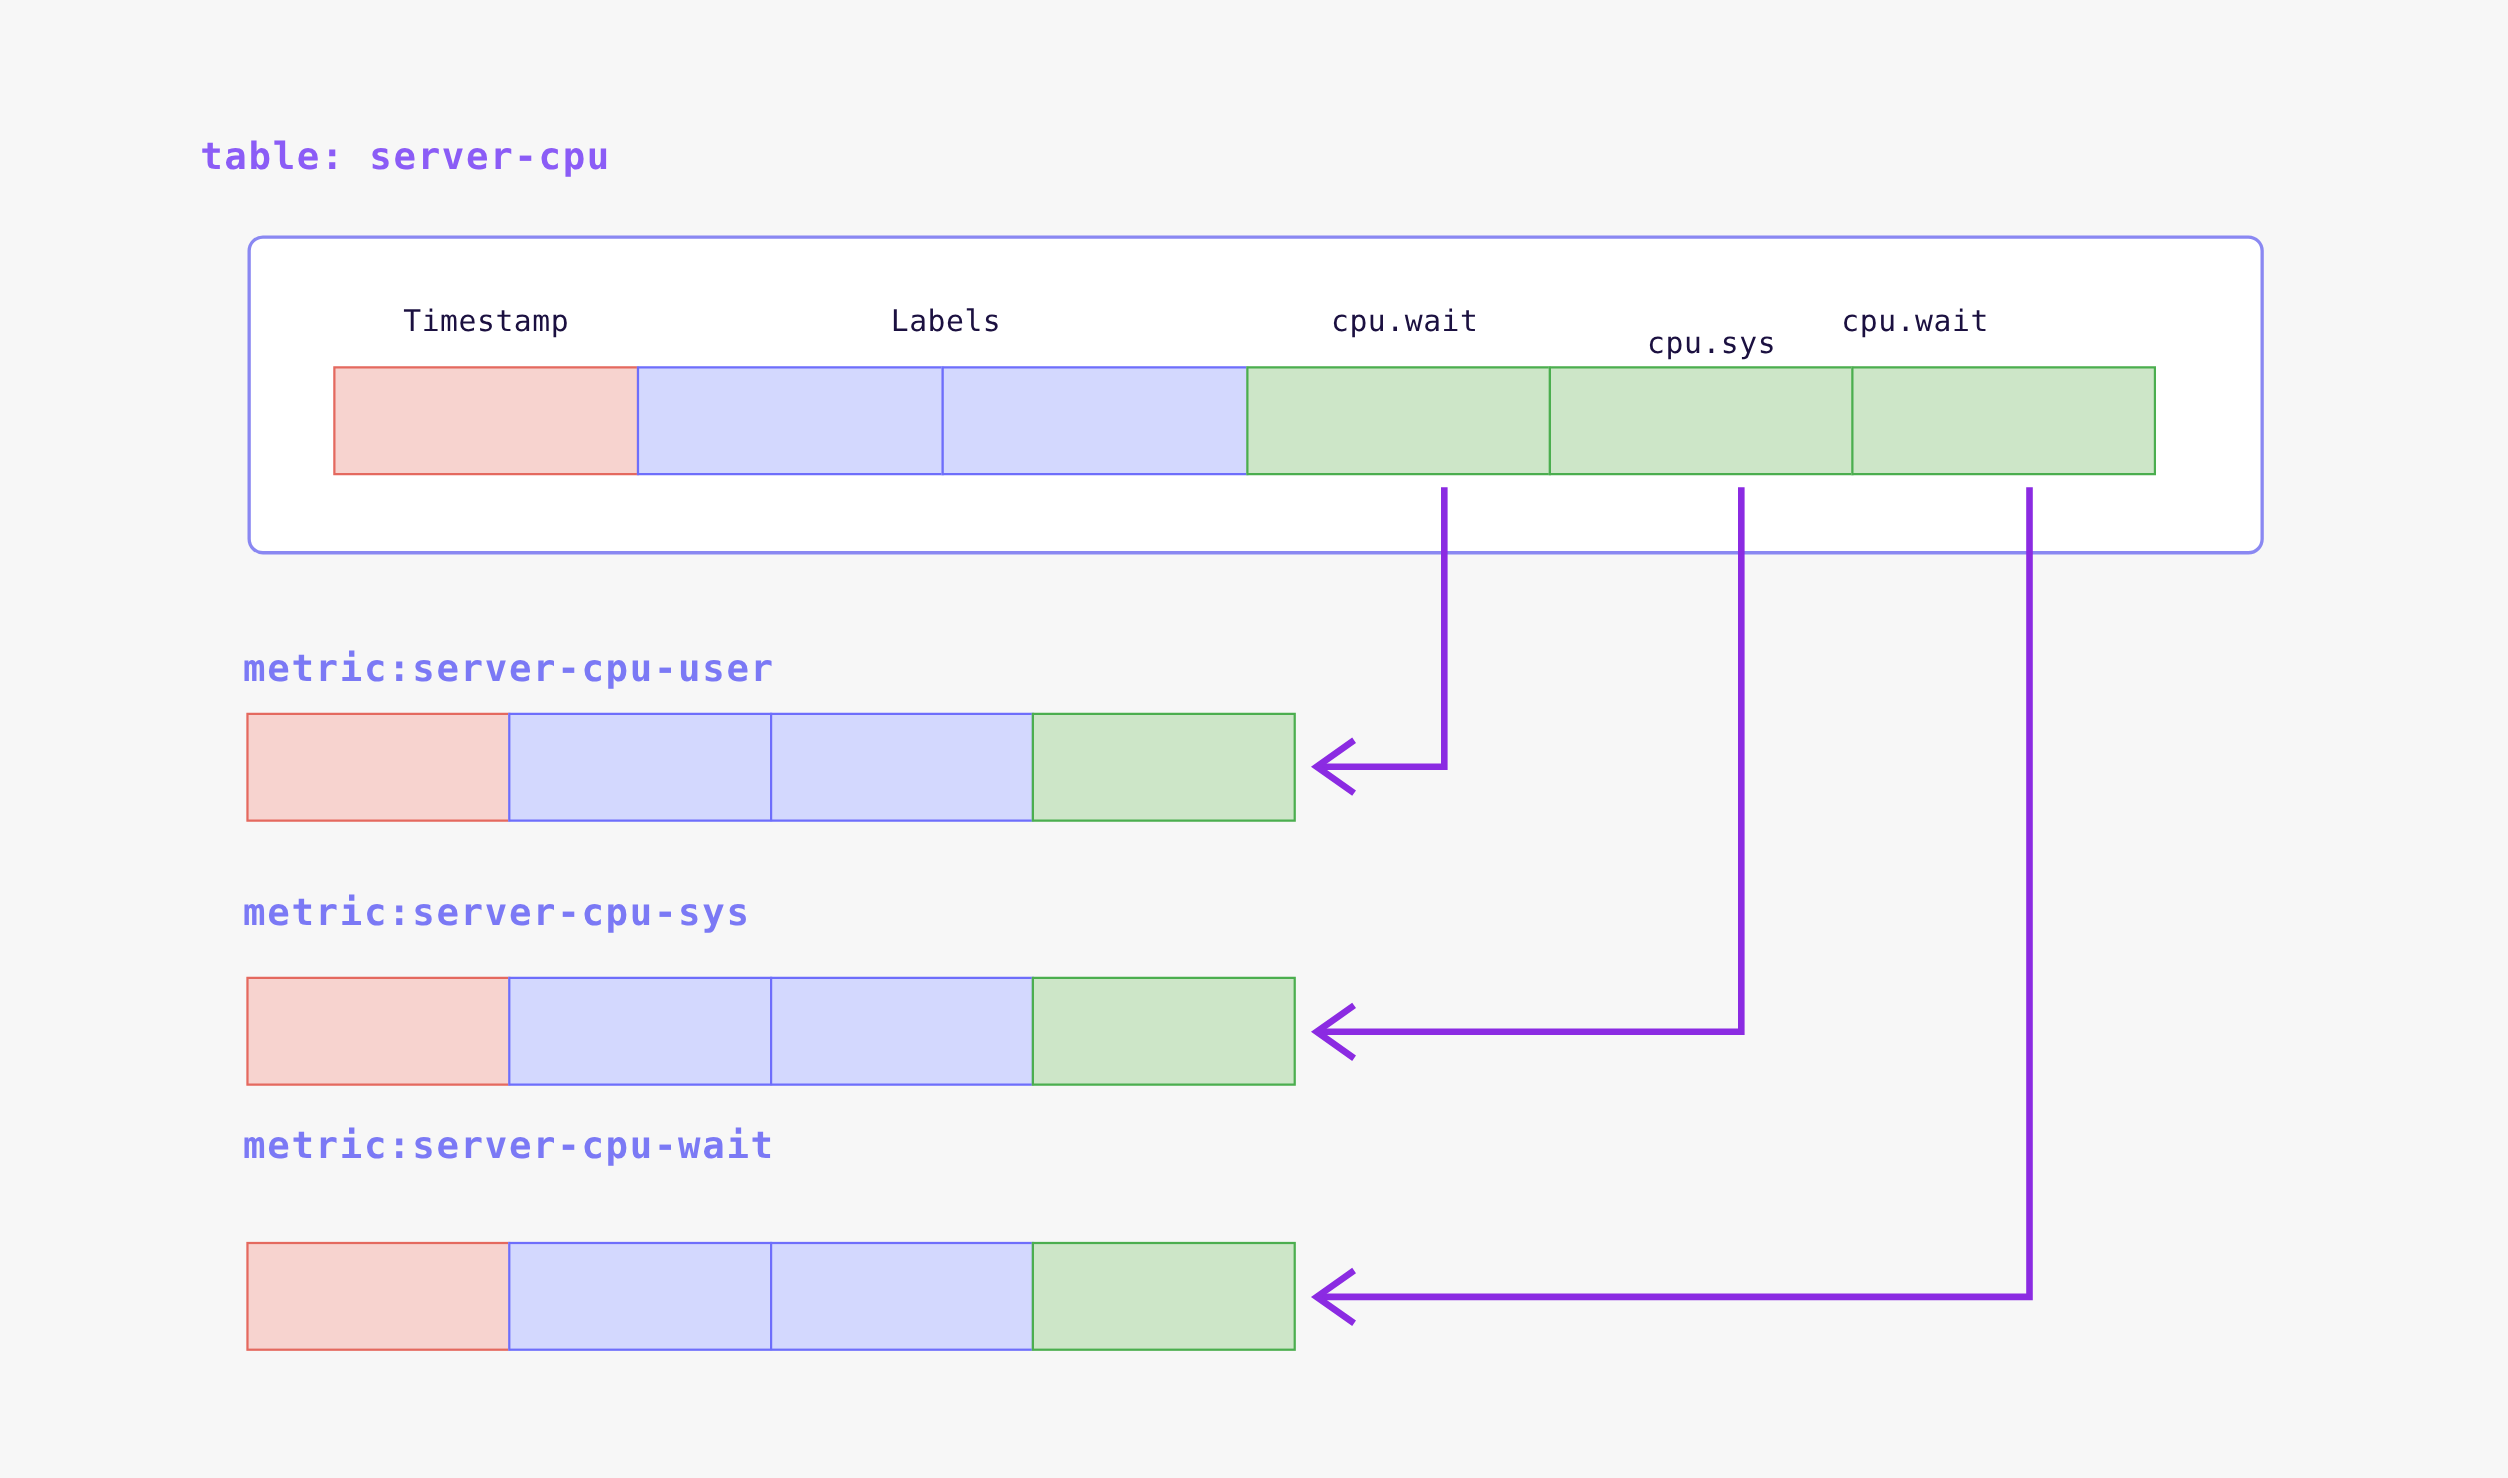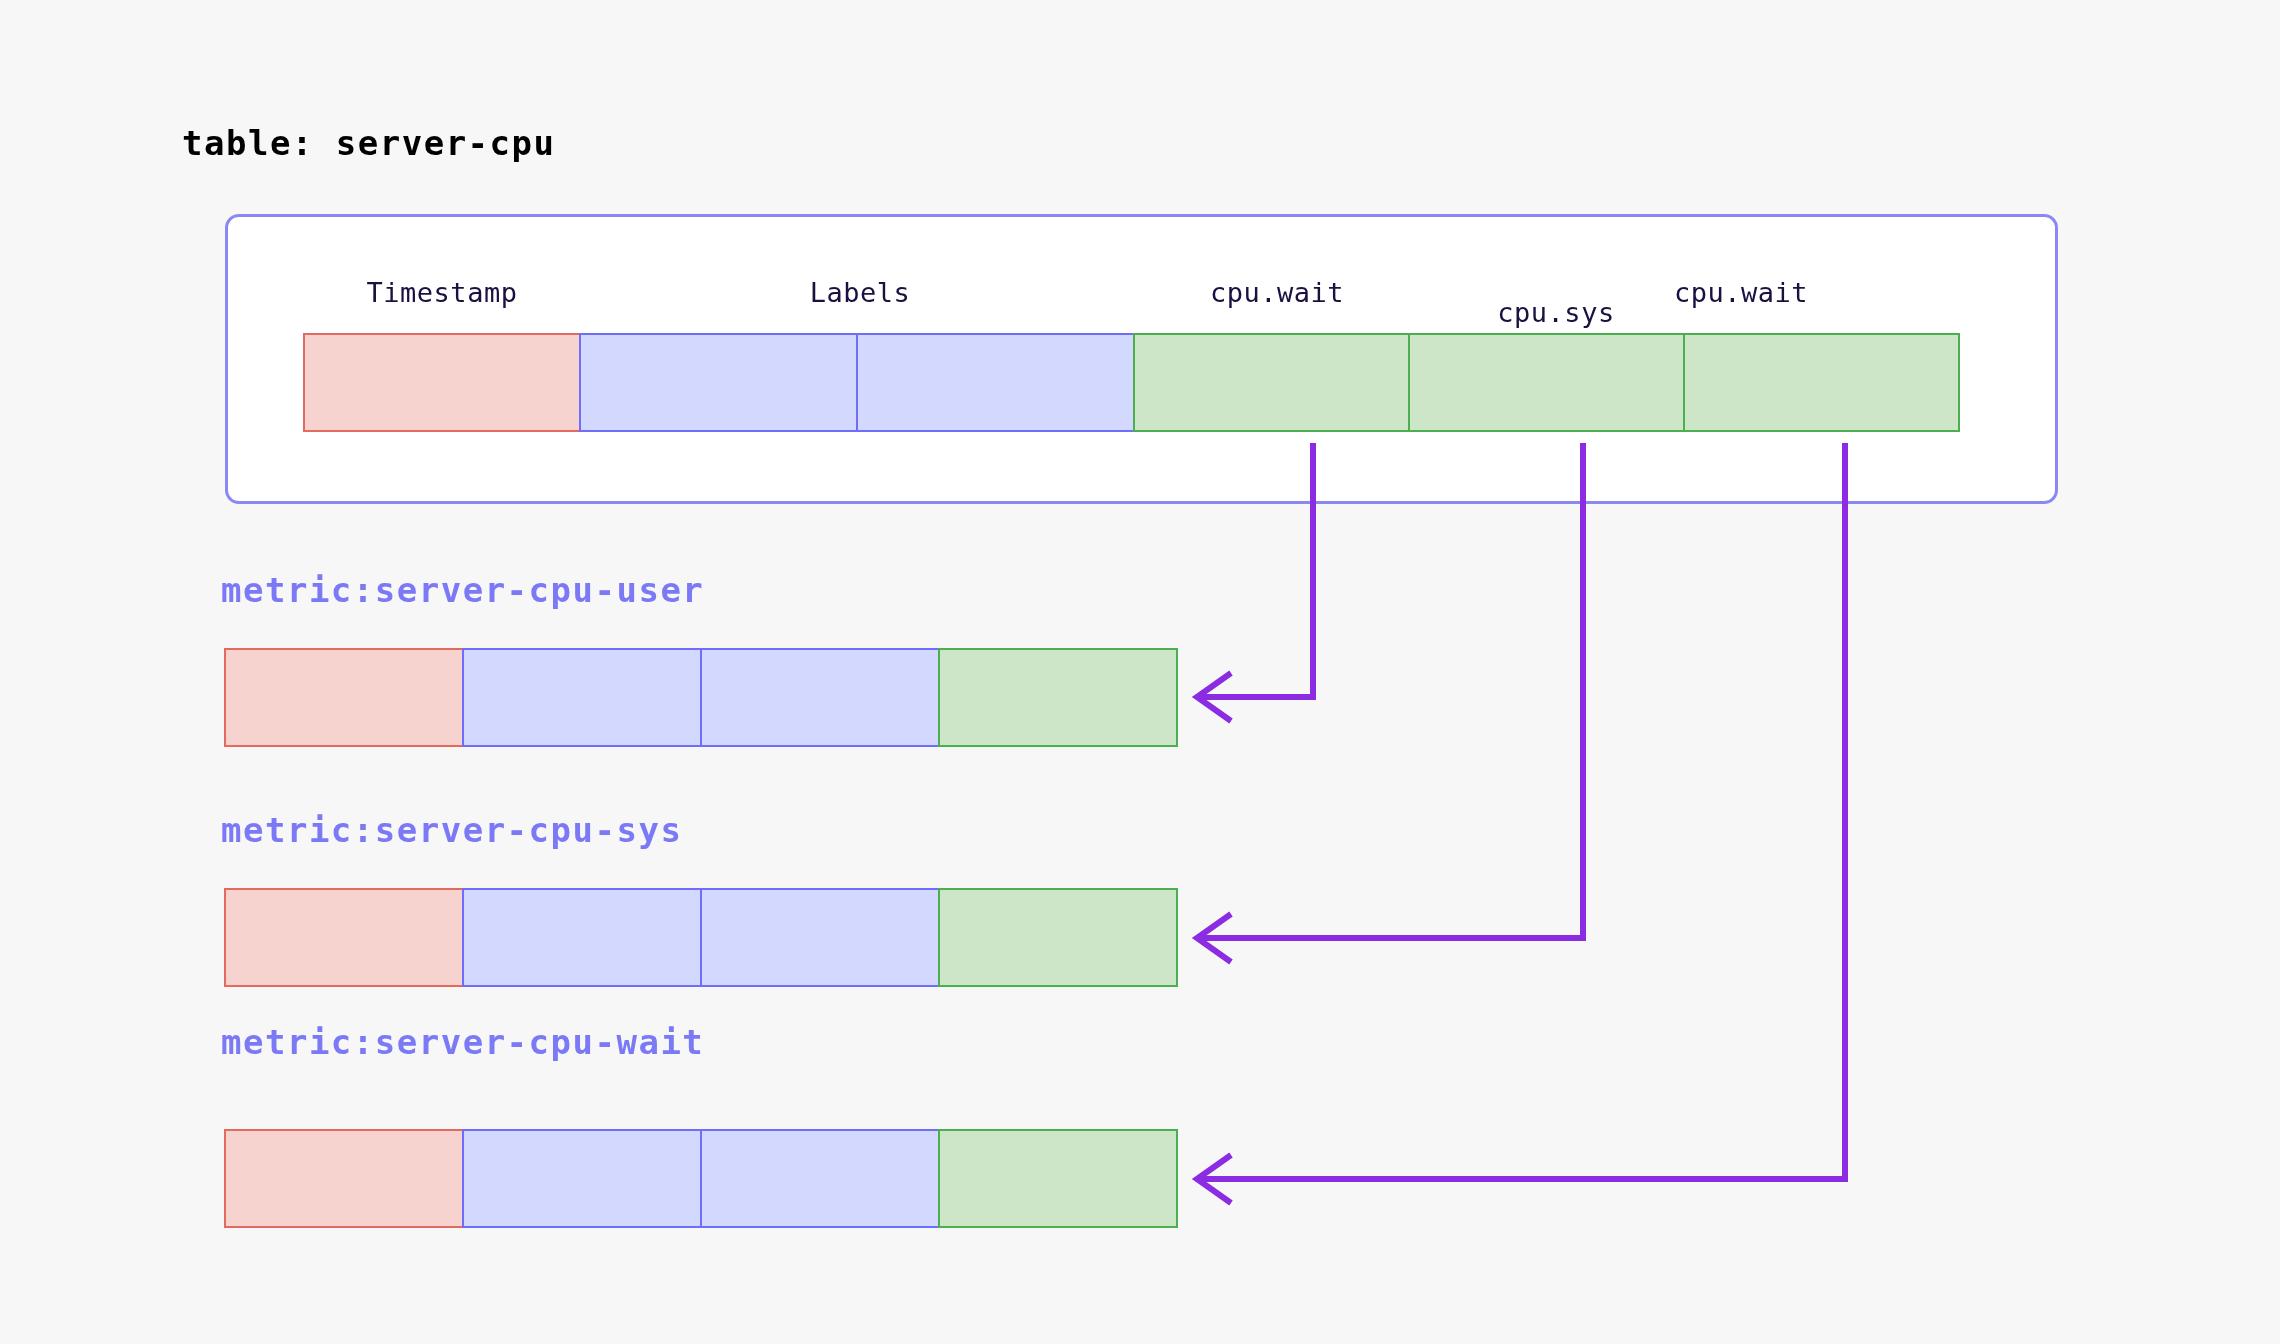--- a/index.html
+++ b/index.html
@@ -21,21 +21,21 @@
   }
 
   
   .table-title {
     position: absolute;
     left: 182px;
     top: 123px;
     font-size: 34px;
     font-weight: 700;
     letter-spacing: 1.5px;
-    color: #000000;
+    color: #8b5cf6;
     white-space: pre;
   }
 
   
   .table-card {
     position: absolute;
     left: 225px;
     top: 214px;
     width: 1833px;
     height: 290px;
@@ -133,21 +133,21 @@
   <div class="table-row">
       <div class="cell" style="width: 278px; background: rgb(247, 211, 207); border-color: rgb(228, 105, 95);"></div>
       <div class="cell" style="width: 279px; background: rgb(211, 216, 254); border-color: rgb(110, 110, 251);"></div>
       <div class="cell" style="width: 279px; background: rgb(211, 216, 254); border-color: rgb(110, 110, 251);"></div>
       <div class="cell" style="width: 277px; background: rgb(205, 230, 200); border-color: rgb(75, 174, 79);"></div>
       <div class="cell" style="width: 277px; background: rgb(205, 230, 200); border-color: rgb(75, 174, 79);"></div>
       <div class="cell" style="width: 277px; background: rgb(205, 230, 200); border-color: rgb(75, 174, 79);"></div>
     </div>
 
   <div id="metrics-host">
-      <div class="metric-title" style="left: 221px; top: 570px;">metric:server-cpu-user</div>
+      <div class="metric-title" style="left: 221px; top: 588px;">metric:server-cpu-user</div>
       <div class="metric-row" style="top: 648px;">
         <div class="cell" style="width: 240px; background: rgb(247, 211, 207); border-color: rgb(228, 105, 95);"></div>
         <div class="cell" style="width: 240px; background: rgb(211, 216, 254); border-color: rgb(110, 110, 251);"></div>
         <div class="cell" style="width: 240px; background: rgb(211, 216, 254); border-color: rgb(110, 110, 251);"></div>
         <div class="cell" style="width: 240px; background: rgb(205, 230, 200); border-color: rgb(75, 174, 79);"></div>
       </div>
       <div class="metric-title" style="left: 221px; top: 810px;">metric:server-cpu-sys</div>
       <div class="metric-row" style="top: 888px;">
         <div class="cell" style="width: 240px; background: rgb(247, 211, 207); border-color: rgb(228, 105, 95);"></div>
         <div class="cell" style="width: 240px; background: rgb(211, 216, 254); border-color: rgb(110, 110, 251);"></div>

